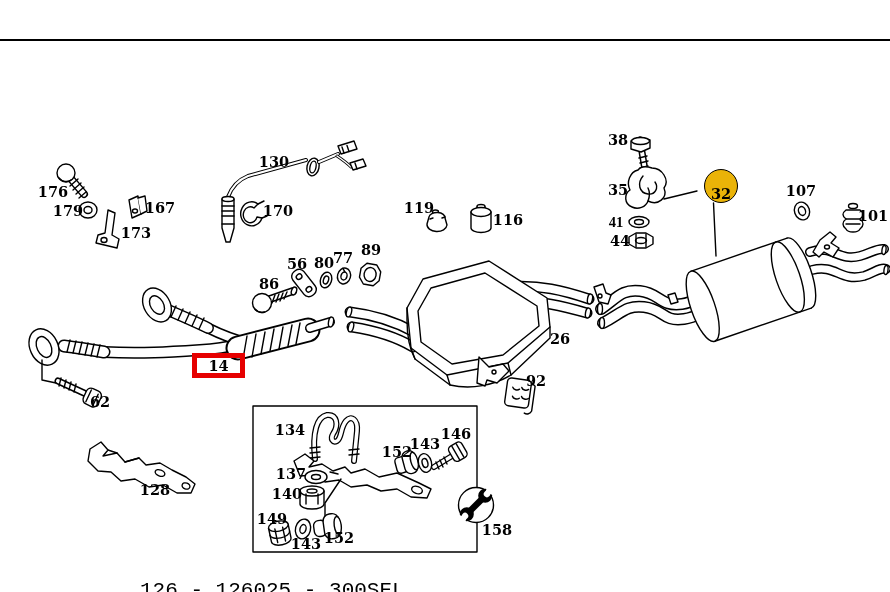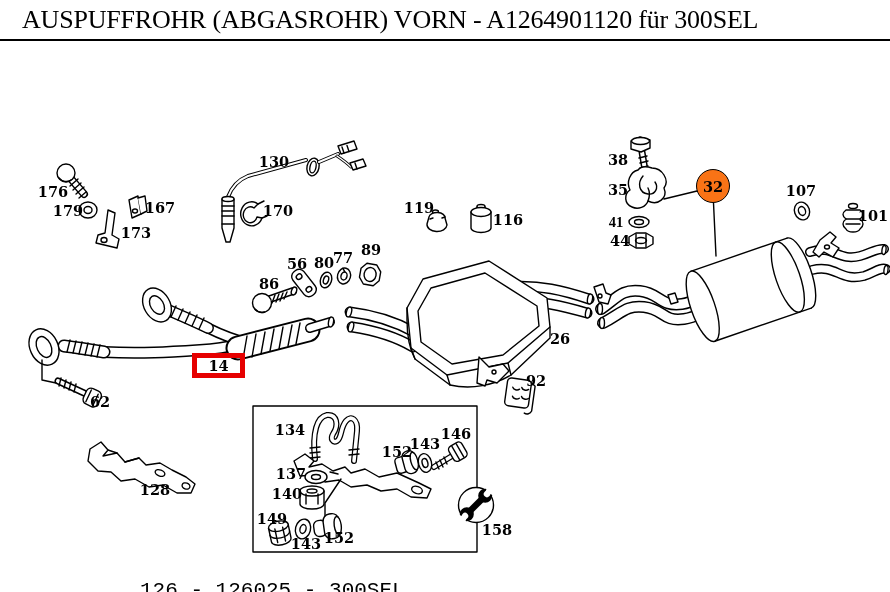--- a/index.html
+++ b/index.html
@@ -11,33 +11,32 @@
   .footer{position:absolute;left:140px;top:552px;font-family:Liberation Mono, monospace;
           font-size:21px;white-space:nowrap;margin-top:27px;}
   svg.diagram{position:absolute;left:0;top:0;}
   .label-layer{position:absolute;left:0;top:0;width:890px;height:592px;pointer-events:none;}
   .plabel{position:absolute;transform:translate(-50%,-50%);font-weight:700;
           font-size:14.5px;line-height:1;white-space:nowrap;pointer-events:auto;}
   .redbox{position:absolute;box-sizing:border-box;border:5px solid #e00;
           display:flex;align-items:center;justify-content:center;background:transparent;}
   .redbox span{font-weight:700;font-size:14.5px;}
   .callout{position:absolute;box-sizing:border-box;border:1.7px solid #000;border-radius:50%;
-           background:#f97316;display:flex;align-items:center;justify-content:center;}
+           background:#eab308;display:flex;align-items:flex-end;justify-content:center;margin-left:8px;}
   .callout span{font-weight:700;font-size:14.5px;}
   .ln{stroke:#000;stroke-width:1.4;fill:none;stroke-linejoin:round;stroke-linecap:round;}
   .lnw{stroke:#000;stroke-width:1.4;fill:#fff;stroke-linejoin:round;stroke-linecap:round;}
   .to{stroke:#000;fill:none;stroke-linecap:round;stroke-linejoin:round;}
   .tw{stroke:#fff;fill:none;stroke-linecap:round;stroke-linejoin:round;}
 </style>
 </head>
 <body>
 
 <div class="stage">
 
-  <div class="title">AUSPUFFROHR (ABGASROHR) VORN - A1264901120 für 300SEL</div>
   <div class="rule"></div>
 
   <svg class="diagram" width="890" height="592" viewBox="0 0 890 592">
 
     <g>
       <path class="to" stroke-width="8" d="M72,180 L84,194"></path>
       <path class="tw" stroke-width="5" d="M72,180 L84,194"></path>
       <path class="ln" d="M70,186 l8,-7 M73,190 l8,-7 M76,194 l8,-7 M79,198 l7,-6"></path>
       <circle class="lnw" cx="66" cy="173" r="9"></circle>
       <path class="ln" d="M59,178 a9,9 0 0 0 12,2"></path>
@@ -337,21 +336,21 @@
 
   <div class="label-layer">
       <div class="plabel" style="left: 53px; top: 192px;">176</div>
       <div class="plabel" style="left: 68px; top: 211px;">179</div>
       <div class="plabel" style="left: 160px; top: 208px;">167</div>
       <div class="plabel" style="left: 136px; top: 233px;">173</div>
       <div class="plabel" style="left: 274px; top: 162px;">130</div>
       <div class="plabel" style="left: 278px; top: 211px;">170</div>
       <div class="plabel" style="left: 419px; top: 208px; text-align: center;">119</div>
       <div class="plabel" style="left: 508px; top: 220px;">116</div>
-      <div class="plabel" style="left: 618px; top: 160px;">38</div>
+      <div class="plabel" style="left: 618px; top: 140px;">38</div>
       <div class="plabel" style="left: 618px; top: 190px;">35</div>
       <div class="plabel" style="left: 616px; top: 222px; font-family: Liberation Serif, serif;">41</div>
       <div class="plabel" style="left: 620px; top: 241px;">44</div>
       <div class="plabel" style="left: 801px; top: 191px;">107</div>
       <div class="plabel" style="left: 873px; top: 216px;">101</div>
       <div class="plabel" style="left: 297px; top: 264px;">56</div>
       <div class="plabel" style="left: 324px; top: 263px;">80</div>
       <div class="plabel" style="left: 343px; top: 258px;">77</div>
       <div class="plabel" style="left: 371px; top: 250px;">89</div>
       <div class="plabel" style="left: 269px; top: 284px;">86</div>

